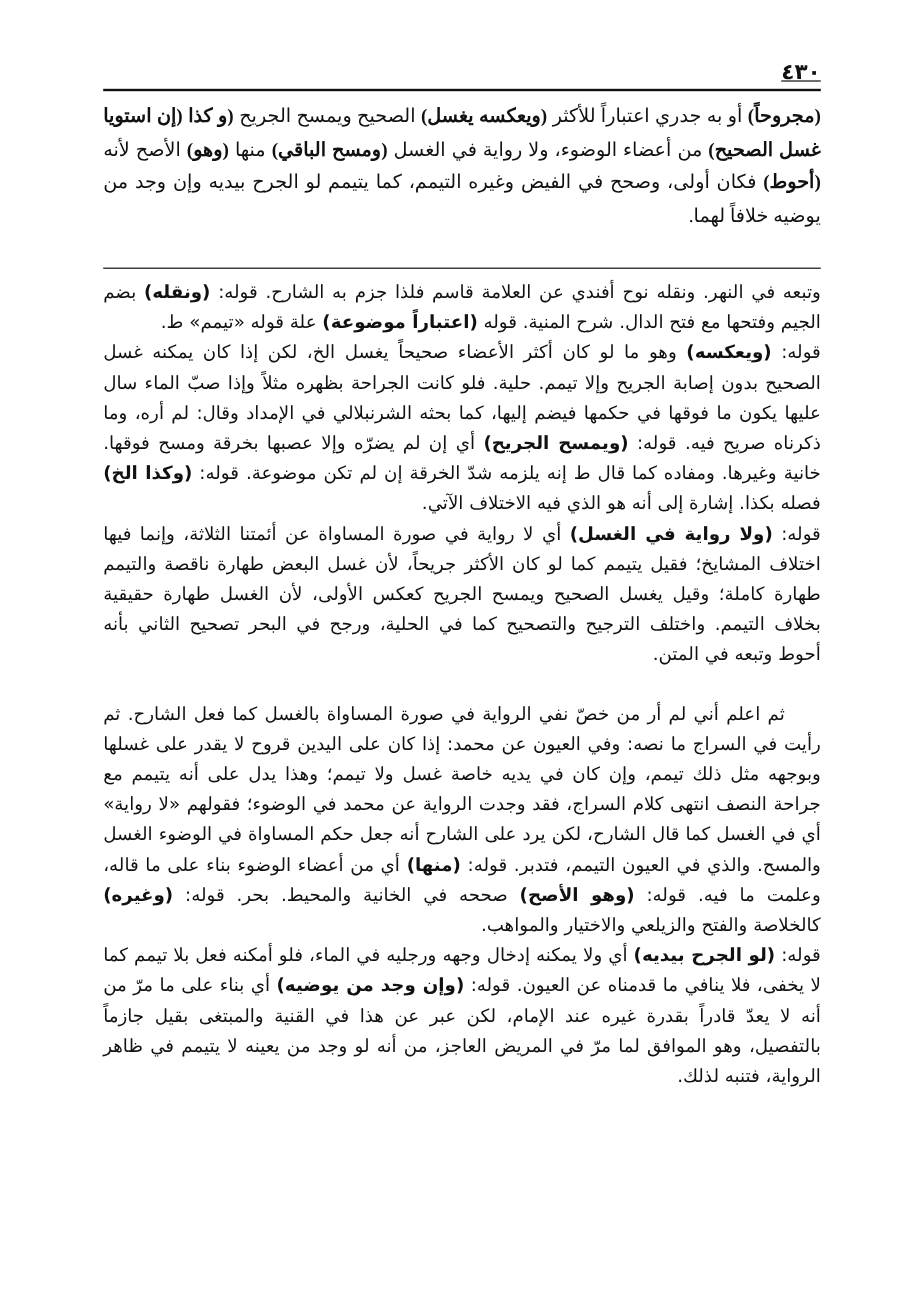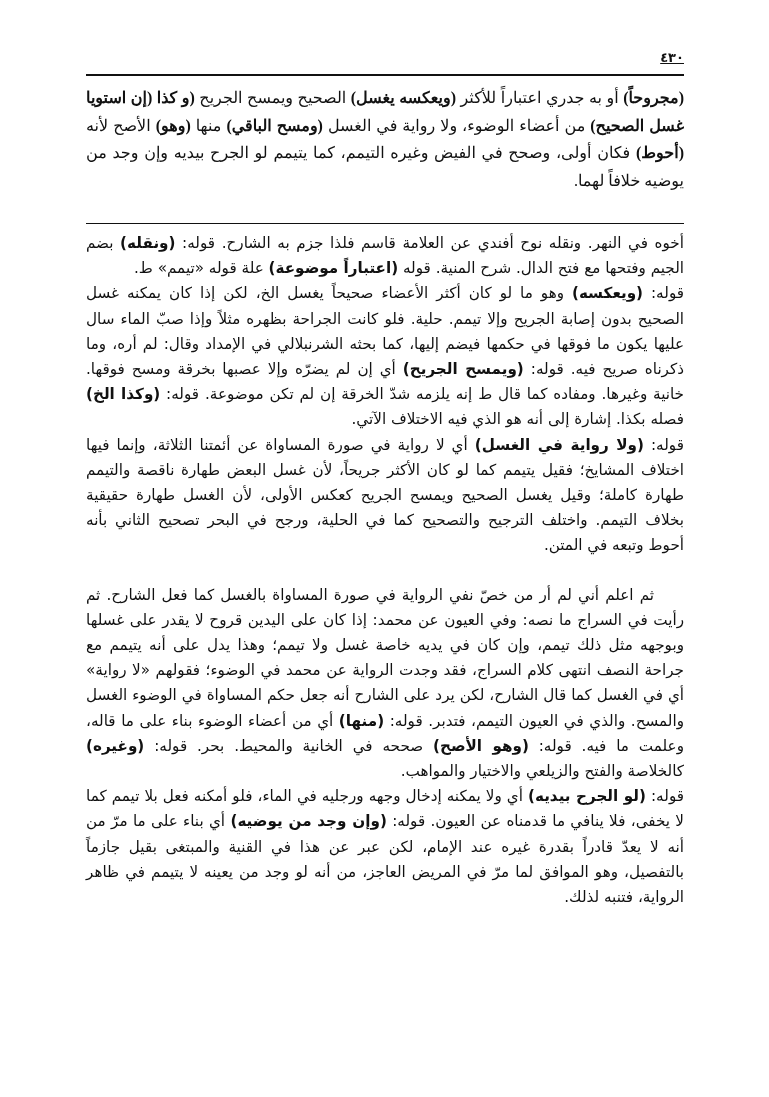--- a/index.html
+++ b/index.html
@@ -9,21 +9,21 @@
     color: #111111;
   }
   .page { position: absolute; left: 86px; top: 0; width: 598px; height: 1097px; }
   .header {
     position: absolute; top: 44px; left: 0; width: 598px; height: 30px;
     border-bottom: 2px solid #111;
     direction: rtl;
   }
   .page-number {
     position: absolute; right: 0; top: 6px;
-    font-size: 13px; font-weight: bold; text-decoration: underline;
+    font-size: 18px; font-weight: bold; text-decoration: underline;
   }
   .running-title {
     position: absolute; left: 0; top: 4px;
     font-size: 16px; font-weight: bold;
     direction: rtl;
     text-decoration: underline; text-underline-offset: 4px;
   }
   .matn {
     position: absolute; top: 84px; left: 0; width: 598px;
     direction: rtl; text-align: justify; text-align-last: right;
@@ -55,20 +55,20 @@
     <span class="page-number">٤٣٠</span>
   </div>
 
   <div class="matn">
     <p id="matn-p"><b>(مجروحاً)</b><span> أو به جدري اعتباراً للأكثر </span><b>(ويعكسه يغسل)</b><span> الصحيح ويمسح الجريح </span><b>(و</b><span> </span><b>كذا (إن استويا غسل الصحيح)</b><span> من أعضاء الوضوء، ولا رواية في الغسل </span><b>(ومسح الباقي)</b><span> منها </span><b>(وهو)</b><span> الأصح لأنه </span><b>(أحوط)</b><span> فكان أولى، وصحح في الفيض وغيره التيمم، كما يتيمم لو الجرح بيديه وإن وجد من يوضيه خلافاً لهما.</span></p>
   </div>
 
   <div class="matn-rule"></div>
 
   <div class="sharh" id="sharh">
-      <p><span>أخوه في النهر. ونقله نوح أفندي عن العلامة قاسم فلذا جزم به الشارح. قوله: </span><b>(ونقله)</b><span> بضم الجيم وفتحها مع فتح الدال. شرح المنية. قوله </span><b>(اعتباراً موضوعة)</b><span> علة قوله «تيمم» ط.</span></p>
+      <p><span>وتبعه في النهر. ونقله نوح أفندي عن العلامة قاسم فلذا جزم به الشارح. قوله: </span><b>(ونقله)</b><span> بضم الجيم وفتحها مع فتح الدال. شرح المنية. قوله </span><b>(اعتباراً موضوعة)</b><span> علة قوله «تيمم» ط.</span></p>
       <p><span>قوله: </span><b>(ويعكسه)</b><span> وهو ما لو كان أكثر الأعضاء صحيحاً يغسل الخ، لكن إذا كان يمكنه غسل الصحيح بدون إصابة الجريح وإلا تيمم. حلية. فلو كانت الجراحة بظهره مثلاً وإذا صبّ الماء سال عليها يكون ما فوقها في حكمها فيضم إليها، كما بحثه الشرنبلالي في الإمداد وقال: لم أره، وما ذكرناه صريح فيه. قوله: </span><b>(ويمسح الجريح)</b><span> أي إن لم يضرّه وإلا عصبها بخرقة ومسح فوقها. خانية وغيرها. ومفاده كما قال ط إنه يلزمه شدّ الخرقة إن لم تكن موضوعة. قوله: </span><b>(وكذا الخ)</b><span> فصله بكذا. إشارة إلى أنه هو الذي فيه الاختلاف الآتي.</span></p>
       <p><span>قوله: </span><b>(ولا رواية في الغسل)</b><span> أي لا رواية في صورة المساواة عن أئمتنا الثلاثة، وإنما فيها اختلاف المشايخ؛ فقيل يتيمم كما لو كان الأكثر جريحاً، لأن غسل البعض طهارة ناقصة والتيمم طهارة كاملة؛ وقيل يغسل الصحيح ويمسح الجريح كعكس الأولى، لأن الغسل طهارة حقيقية بخلاف التيمم. واختلف الترجيح والتصحيح كما في الحلية، ورجح في البحر تصحيح الثاني بأنه أحوط وتبعه في المتن.</span></p>
       <p class="indent gap"><span>ثم اعلم أني لم أر من خصّ نفي الرواية في صورة المساواة بالغسل كما فعل الشارح. ثم رأيت في السراج ما نصه: وفي العيون عن محمد: إذا كان على اليدين قروح لا يقدر على غسلها وبوجهه مثل ذلك تيمم، وإن كان في يديه خاصة غسل ولا تيمم؛ وهذا يدل على أنه يتيمم مع جراحة النصف انتهى كلام السراج، فقد وجدت الرواية عن محمد في الوضوء؛ فقولهم «لا رواية» أي في الغسل كما قال الشارح، لكن يرد على الشارح أنه جعل حكم المساواة في الوضوء الغسل والمسح. والذي في العيون التيمم، فتدبر. قوله: </span><b>(منها)</b><span> أي من أعضاء الوضوء بناء على ما قاله، وعلمت ما فيه. قوله: </span><b>(وهو الأصح)</b><span> صححه في الخانية والمحيط. بحر. قوله: </span><b>(وغيره)</b><span> كالخلاصة والفتح والزيلعي والاختيار والمواهب.</span></p>
       <p><span>قوله: </span><b>(لو الجرح بيديه)</b><span> أي ولا يمكنه إدخال وجهه ورجليه في الماء، فلو أمكنه فعل بلا تيمم كما لا يخفى، فلا ينافي ما قدمناه عن العيون. قوله: </span><b>(وإن وجد من يوضيه)</b><span> أي بناء على ما مرّ من أنه لا يعدّ قادراً بقدرة غيره عند الإمام، لكن عبر عن هذا في القنية والمبتغى بقيل جازماً بالتفصيل، وهو الموافق لما مرّ في المريض العاجز، من أنه لو وجد من يعينه لا يتيمم في ظاهر الرواية، فتنبه لذلك.</span></p>
     </div>
 
 </div>
 
 </body></html>

